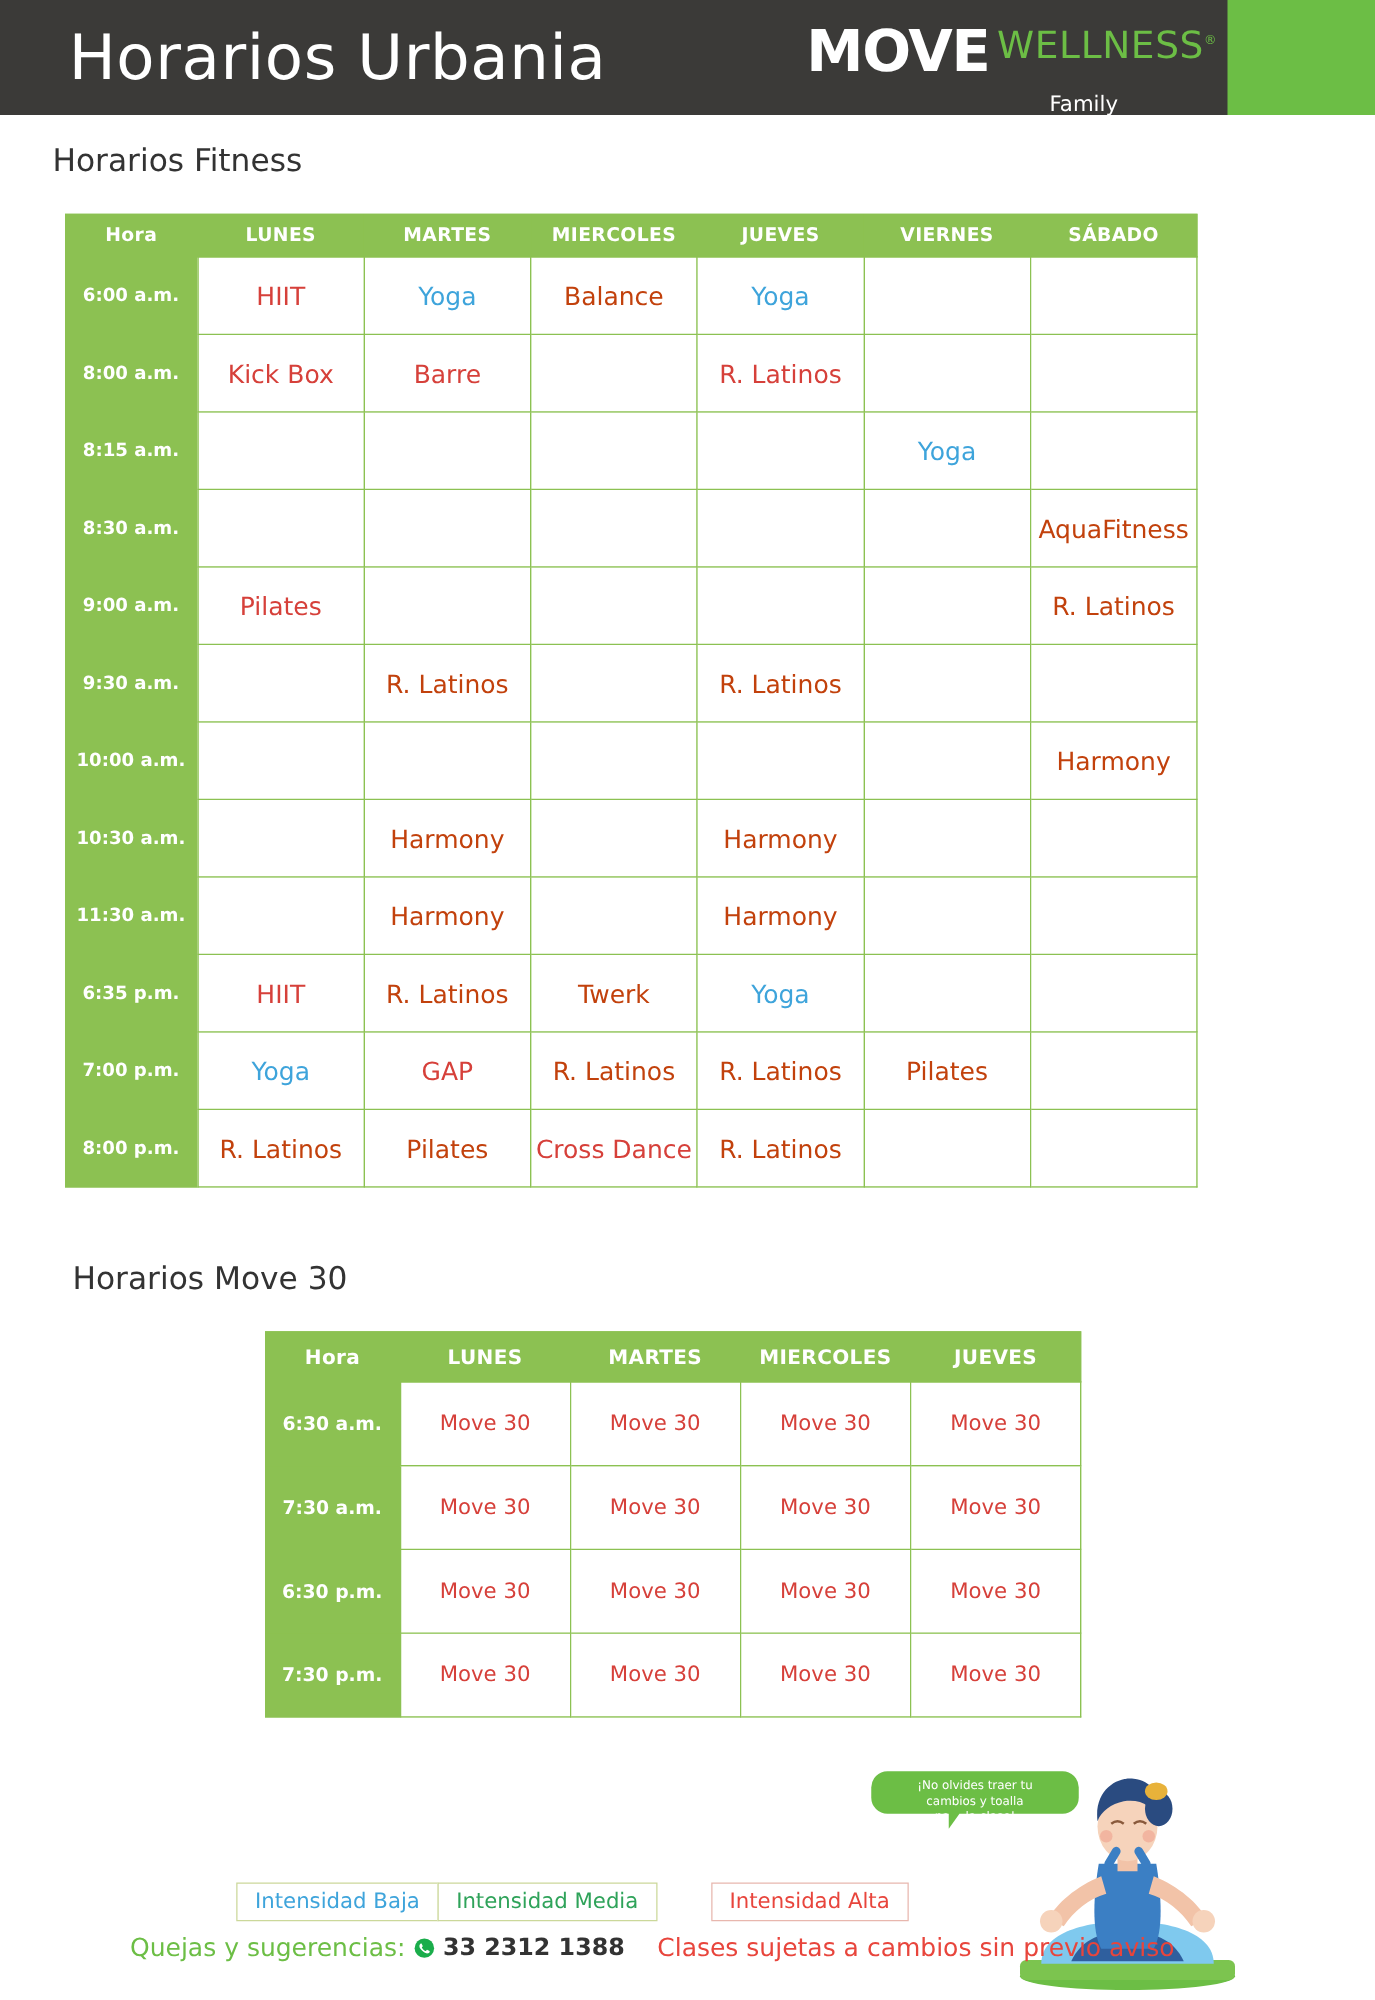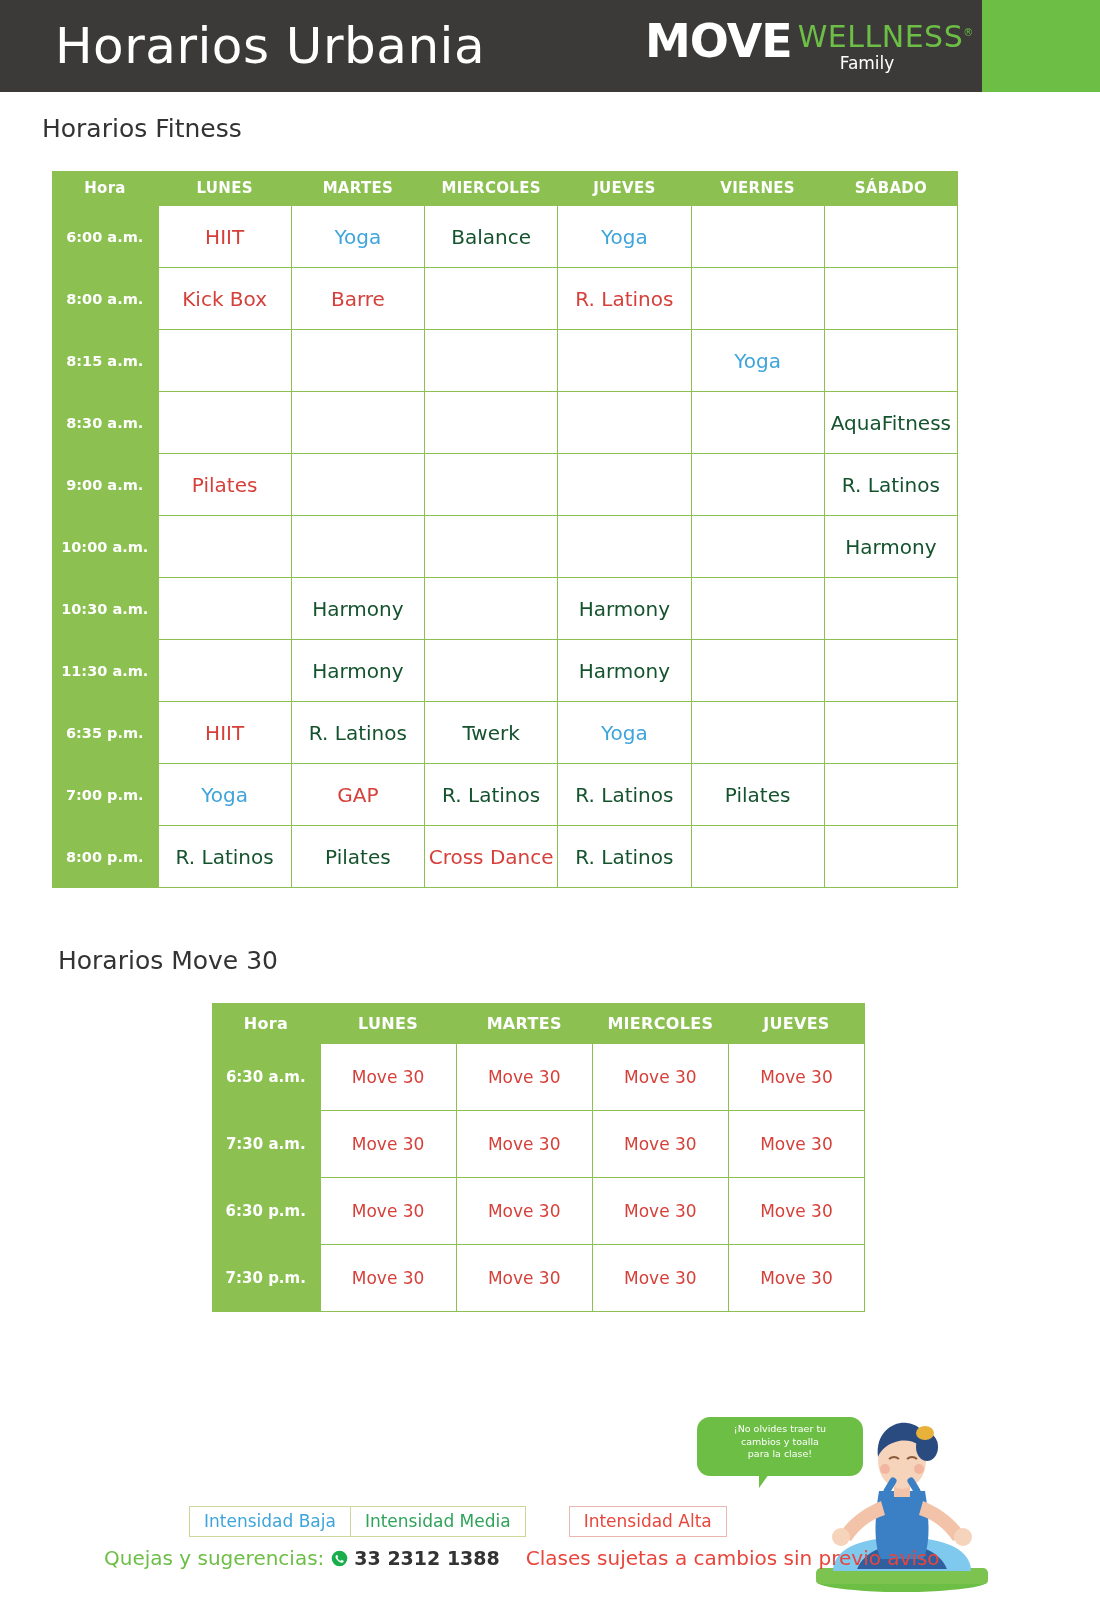--- a/index.html
+++ b/index.html
@@ -58,20 +58,21 @@
     line-height: 50px;
     letter-spacing: -1px;
     font-family: "DejaVu Sans", sans-serif;
   }
   .logo-right {
     margin-left: 6px;
     padding-top: 2px;
     display: flex;
     flex-direction: column;
     align-items: flex-start;
+    gap: 21px;
   }
   .logo-wellness {
     color: #6cbe45;
     font-size: 30px;
     line-height: 30px;
     letter-spacing: 0.5px;
     font-family: "DejaVu Sans", sans-serif;
   }
   .logo-wellness sup {
     font-size: 10px;
@@ -125,21 +126,21 @@
     background: #ffffff;
     border: 1.5px solid #8cc152;
     text-align: center;
     vertical-align: middle;
     font-size: 20px;
     font-family: "DejaVu Sans", sans-serif;
     white-space: nowrap;
   }
   .c-red   { color: #d6403a; }
   .c-blue  { color: #3ea4db; }
-  .c-green { color: #14532d; }
+  .c-green { color: #c2410c; }
 
   
   #fitness-table { margin: 18px 0 0 52px; width: 906px; }
   #fitness-table th { height: 32px; }
   #fitness-table td { height: 59px; }
   #fitness-table col.chour { width: 106px; }
 
   
   #move-table { margin: 18px 0 0 212px; width: 653px; }
   #move-table th { height: 38px; font-size: 16px; }
@@ -185,21 +186,21 @@
   }
   .footer-phone { color: #333333; font-weight: 700; font-size: 19px; }
   .footer-note  { color: #e8453c; margin-left: 26px; }
 
   
   .bubble {
     position: absolute;
     left: 697px;
     top: 1417px;
     width: 166px;
-    height: 59px;
+    height: 34px;
     background: #6cbe45;
     border-radius: 13px;
     color: #ffffff;
     font-size: 9.5px;
     line-height: 12.5px;
     text-align: center;
     padding-top: 6px;
     box-sizing: border-box;
     font-family: "DejaVu Sans", sans-serif;
   }
@@ -302,20 +303,29 @@
         <tr>
           <td class="hour">9:00 a.m.</td>
           <td class="cell c-red">Pilates</td>
           <td class="cell "></td>
           <td class="cell "></td>
           <td class="cell "></td>
           <td class="cell "></td>
           <td class="cell c-green">R. Latinos</td>
         </tr>
         <tr>
+          <td class="hour">9:30 a.m.</td>
+          <td class="cell "></td>
+          <td class="cell c-green">R. Latinos</td>
+          <td class="cell "></td>
+          <td class="cell c-green">R. Latinos</td>
+          <td class="cell "></td>
+          <td class="cell "></td>
+        </tr>
+        <tr>
           <td class="hour">10:00 a.m.</td>
           <td class="cell "></td>
           <td class="cell "></td>
           <td class="cell "></td>
           <td class="cell "></td>
           <td class="cell "></td>
           <td class="cell c-green">Harmony</td>
         </tr>
         <tr>
           <td class="hour">10:30 a.m.</td>

